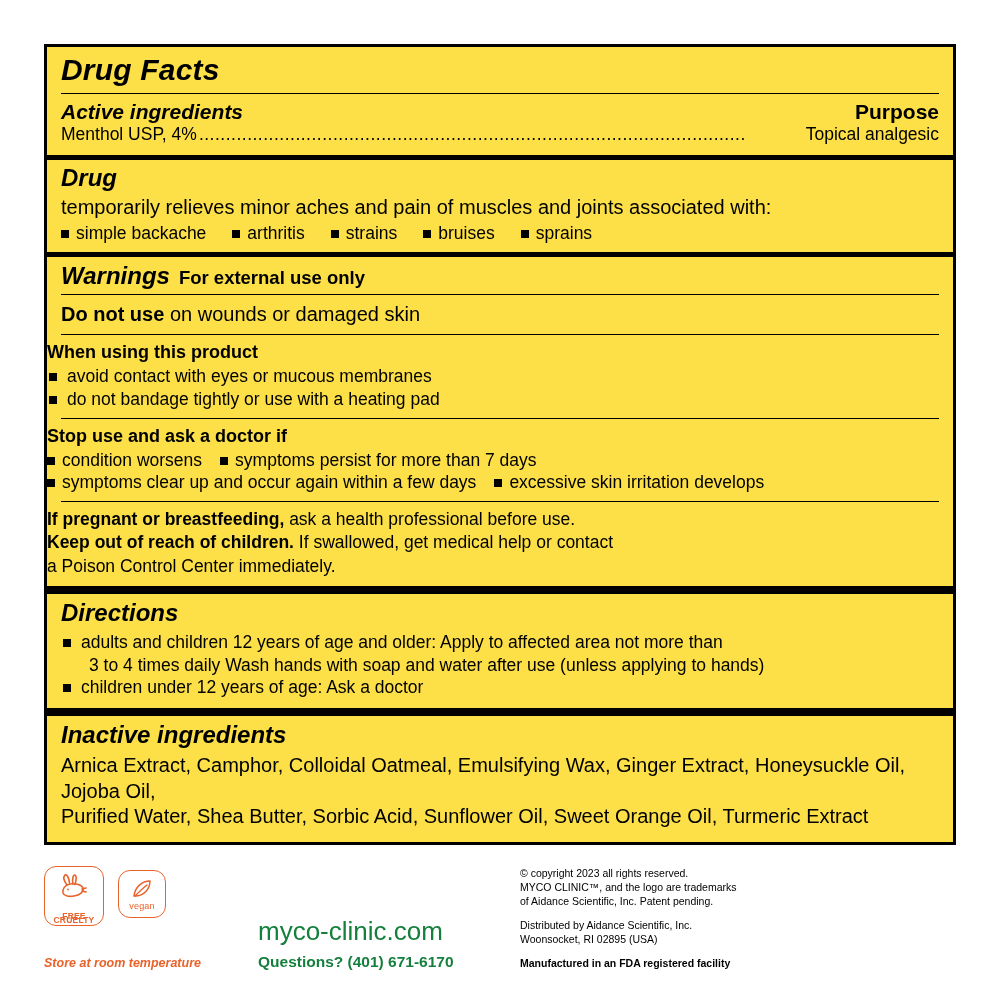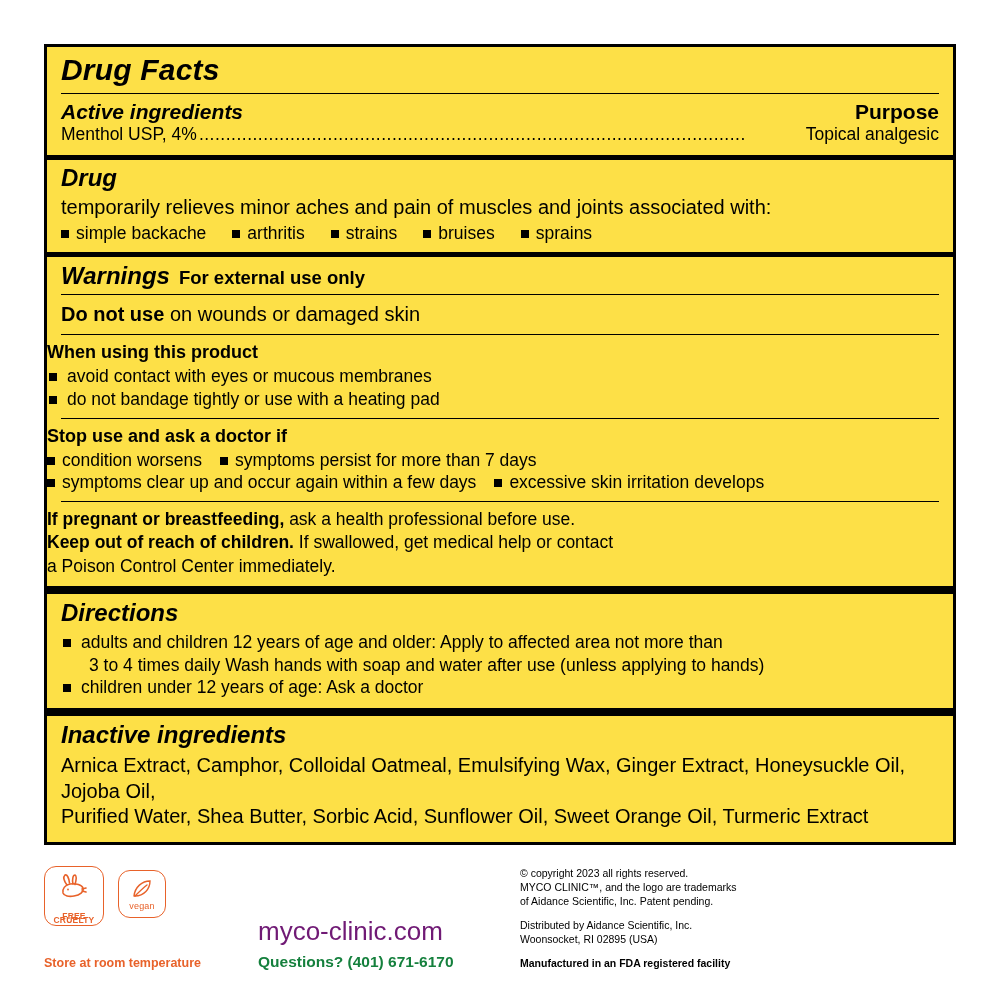--- a/index.html
+++ b/index.html
@@ -238,28 +238,29 @@
     transform: translateX(-50%);
   }
 
   .store-note {
     position: absolute;
     left: 44px;
     top: 100px;
     font-size: 12.5px;
     font-weight: bold;
     color: #E8622A;
+    font-style: italic;
   }
 
   .brand {
     position: absolute;
     left: 258px;
     top: 60px;
     font-size: 26px;
-    color: #701a75;
+    color: #15803d;
   }
   .questions {
     position: absolute;
     left: 258px;
     top: 97px;
     font-size: 15.5px;
     font-weight: bold;
     color: #15803d;
   }
 

